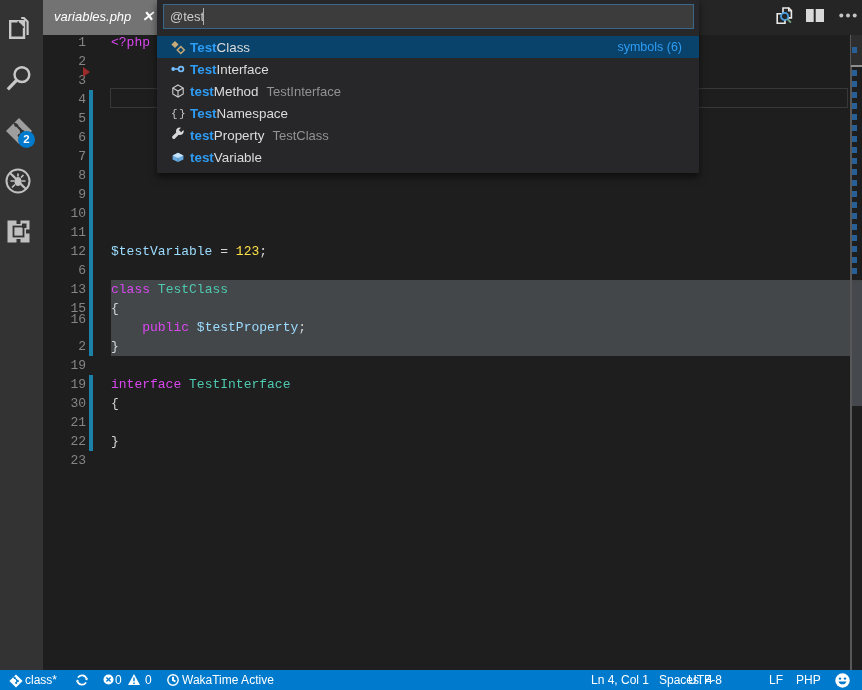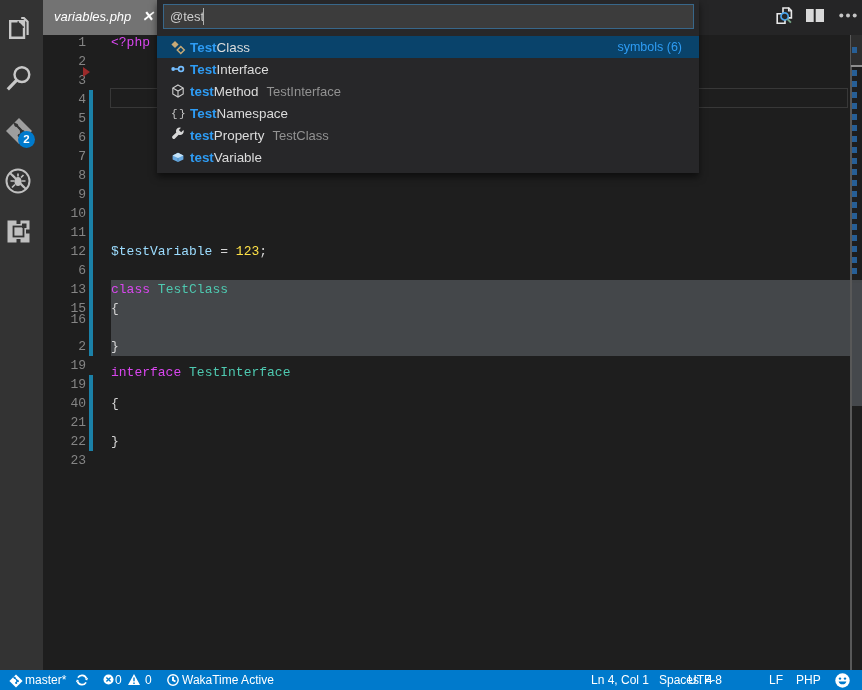--- a/index.html
+++ b/index.html
@@ -63,39 +63,40 @@
     <div class="ln" style="top:169px">10</div>
     <div class="ln" style="top:188px">11</div>
     <div class="ln" style="top:207px">12</div>
     <div class="ln" style="top:226px">6</div>
     <div class="ln" style="top:245px">13</div>
     <div class="ln" style="top:264px">15</div>
     <div class="ln" style="top:275px">16</div>
     <div class="ln" style="top:302px">2</div>
     <div class="ln" style="top:321px">19</div>
     <div class="ln" style="top:340px">19</div>
-    <div class="ln" style="top:359px">40</div>
+    <div class="ln" style="top:359px">30</div>
     <div class="ln" style="top:378px">21</div>
     <div class="ln" style="top:397px">22</div>
     <div class="ln" style="top:416px">23</div>
 
     <div id="rangehl"></div>
     <div id="curline"></div>
 
     <div class="gutterbar" style="top:55px;height:266px"></div>
     <div class="gutterbar" style="top:340px;height:76px"></div>
     <div style="position:absolute;left:40px;top:32px;width:0;height:0;
          border-left:7px solid #9b2a2a;border-top:5px solid transparent;border-bottom:5px solid transparent"></div>
 
     <div class="code" style="top:-2px"><span class="kw">&lt;?php</span></div>
     <div class="code" style="top:207px"><span class="vr">$testVariable</span> = <span class="nm">123</span>;</div>
     <div class="code" style="top:245px"><span class="kw">class</span> <span class="ty">TestClass</span></div>
     <div class="code" style="top:264px">{</div>
+    <div class="code" style="top:283px">    <span class="kw">public</span> <span class="vr">$testProperty</span>;</div>
     <div class="code" style="top:302px">}</div>
-    <div class="code" style="top:328px"><span class="kw">interface</span> <span class="ty">TestInterface</span></div>
+    <div class="code" style="top:340px"><span class="kw">interface</span> <span class="ty">TestInterface</span></div>
     <div class="code" style="top:359px">{</div>
     <div class="code" style="top:397px">}</div>
 
     <div id="ovrange"></div>
     <div id="ovruler-line"></div>
     <div style="position:absolute;left:808px;top:0px;width:11px;height:31px;background:#2e2e2e"></div>
     <div class="ovmark" style="top:12px"></div>
     <div class="ovmark" style="top:35px"></div>
     <div class="ovmark" style="top:46px"></div>
     <div class="ovmark" style="top:57px"></div>
@@ -233,21 +234,21 @@
 
   <div class="abs" id="status">
     <svg class="sitem" style="left:9px;top:4px" width="14" height="14" viewBox="0 0 14 14">
       <path d="M7 0.4 L13.6 7 L7 13.6 L0.4 7 Z" fill="#fff"></path>
       <path d="M4.4 2.6 L9.6 7.8" stroke="#007acc" stroke-width="1.1"></path>
       <path d="M6.6 4.6 C7.8 5.4 8.1 6.3 7.6 7.9" fill="none" stroke="#007acc" stroke-width="1"></path>
       <circle cx="5.6" cy="3.8" r="1.1" fill="#007acc"></circle>
       <circle cx="8.6" cy="6.8" r="1.1" fill="#007acc"></circle>
       <circle cx="7.2" cy="8.9" r="1.1" fill="#007acc"></circle>
     </svg>
-    <span class="sitem" style="left:25px">master*</span>
+    <span class="sitem" style="left:25px">class*</span>
     <svg class="sitem" style="left:75px;top:3px" width="14" height="14" viewBox="0 0 14 14">
       <path d="M2.93 4.65 A4.7 4.7 0 0 1 11.4 5.4" fill="none" stroke="#fff" stroke-width="1.7"></path>
       <path d="M13.1 4.8 L9.7 6.0 L12.1 7.5 Z" fill="#fff"></path>
       <path d="M11.07 9.35 A4.7 4.7 0 0 1 2.6 8.6" fill="none" stroke="#fff" stroke-width="1.7"></path>
       <path d="M0.9 9.2 L4.3 8.0 L1.9 6.5 Z" fill="#fff"></path>
     </svg>
     <span class="sitem" style="left:103px;top:4px">
       <svg width="11" height="11" viewBox="0 0 12 12">
           <circle cx="6" cy="6" r="5.5" fill="#fff"></circle>
       <path d="M3.7 3.7 L8.3 8.3 M8.3 3.7 L3.7 8.3" stroke="#007acc" stroke-width="1.5"></path>

